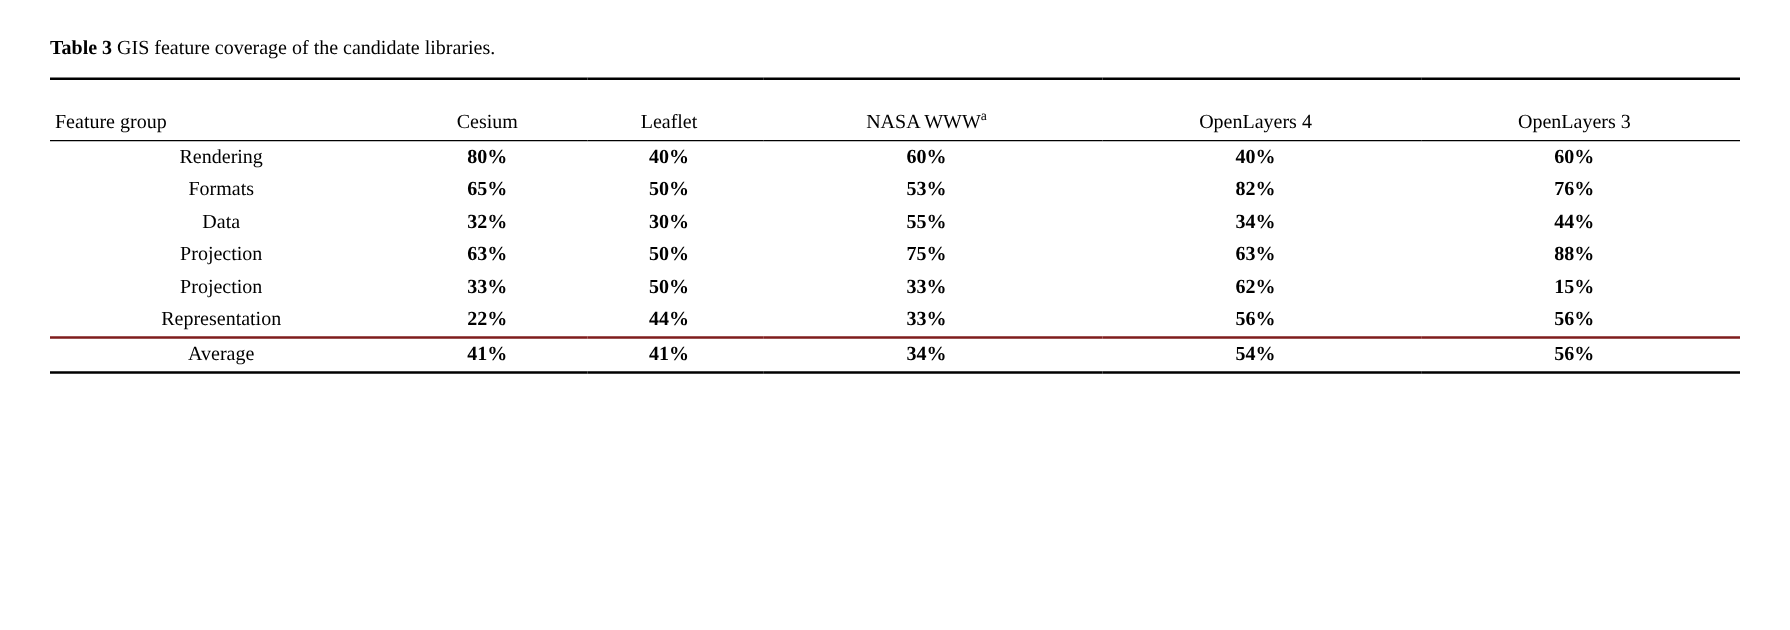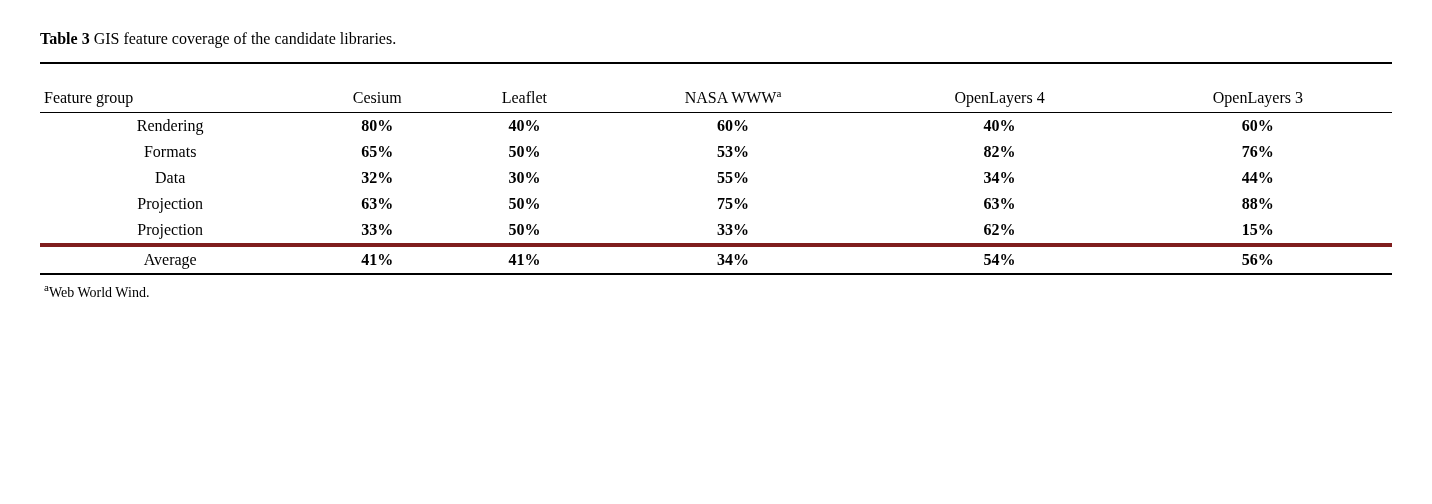--- a/index.html
+++ b/index.html
@@ -66,21 +66,21 @@
     tbody tr td:first-child {
       padding-left: 4px;
     }
 
     tbody tr td:not(:first-child) {
       text-align: center;
       font-weight: bold;
     }
 
     tbody tr.average-row td {
-      border-top: 4px solid #7f1d1d;
+      border-top: 2px solid #7f1d1d;
       border-bottom: 2px solid #000;
     }
 
     .footnote {
       font-size: 14px;
       margin-top: 6px;
       padding-left: 4px;
     }
 
     sup {
@@ -143,28 +143,33 @@
       <td>88%</td>
     </tr>
         <tr>
       <td>Projection</td>
       <td>33%</td>
       <td>50%</td>
       <td>33%</td>
       <td>62%</td>
       <td>15%</td>
     </tr>
+        <tr>
+      <td>Representation</td>
+      <td>22%</td>
+      <td>44%</td>
+      <td>33%</td>
+      <td>56%</td>
+      <td>56%</td>
+    </tr>
         <tr class="average-row">
     <td>Average</td>
     <td>41%</td>
     <td>41%</td>
     <td>34%</td>
     <td>54%</td>
     <td>56%</td>
   </tr>
       </tbody>
   </table>
 
-  <div class="footnote">
-    <sup>a</sup><span>Web World Wind.</span>
-  </div>
 
 </div>
 
 </body></html>

